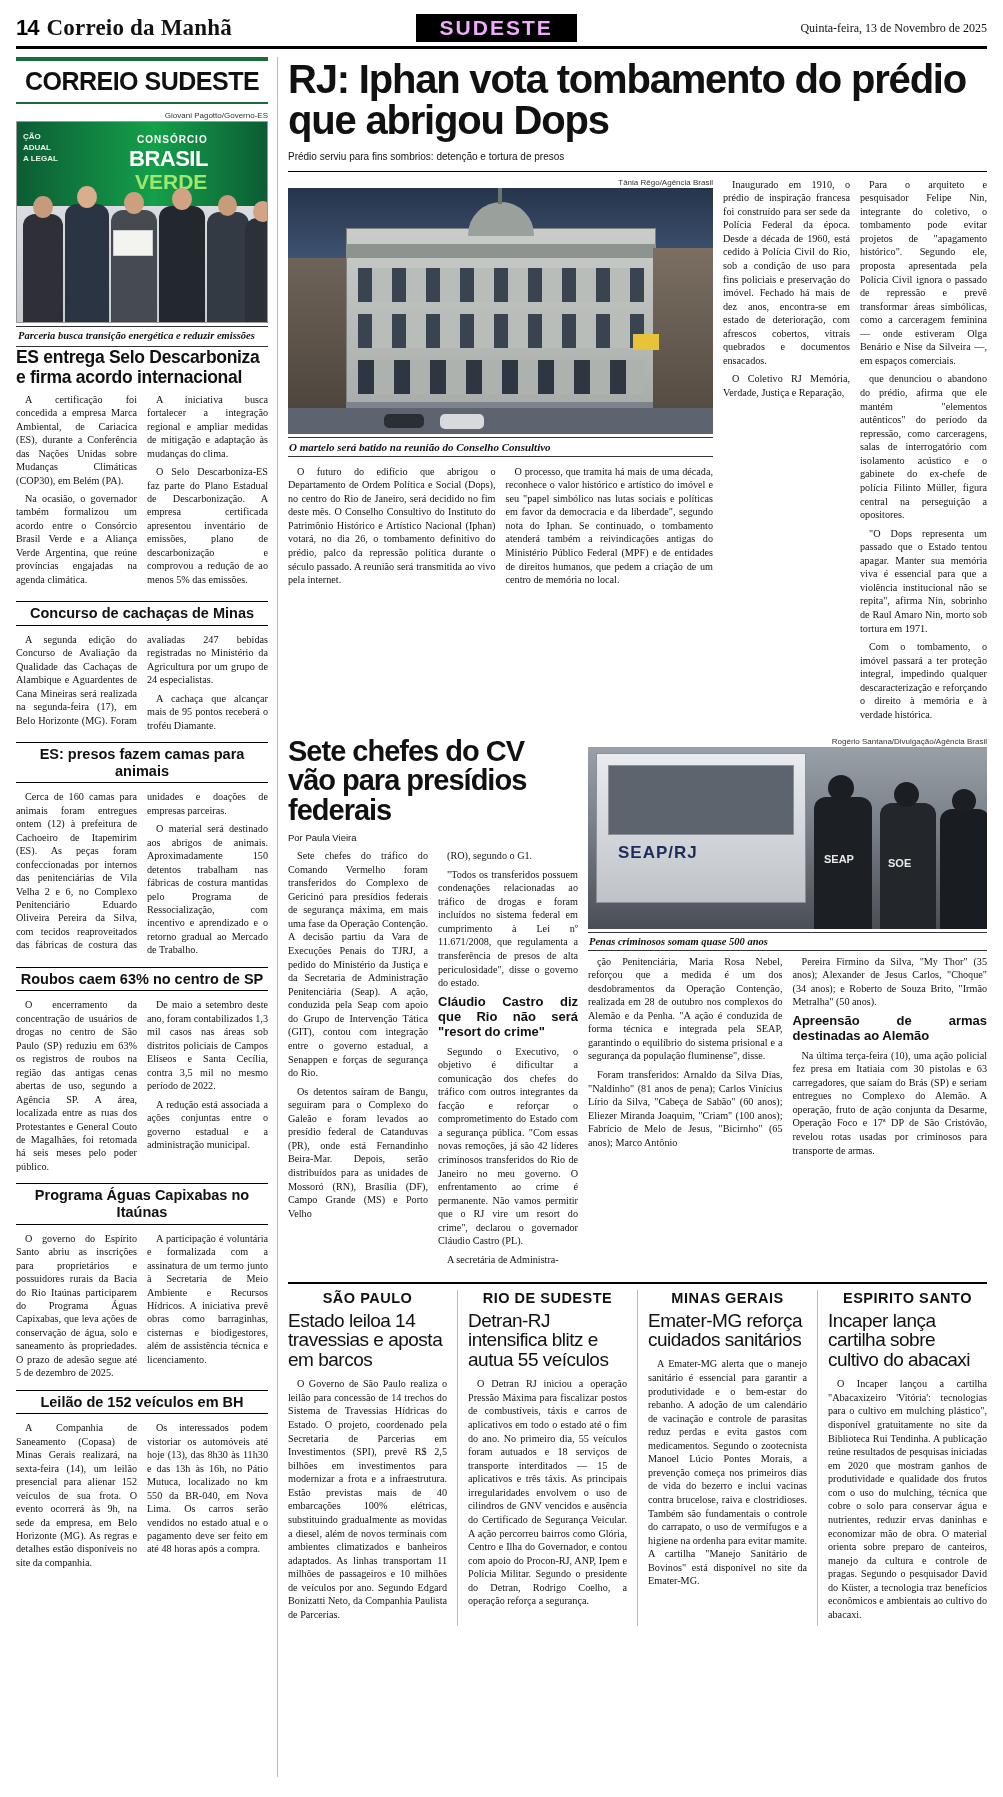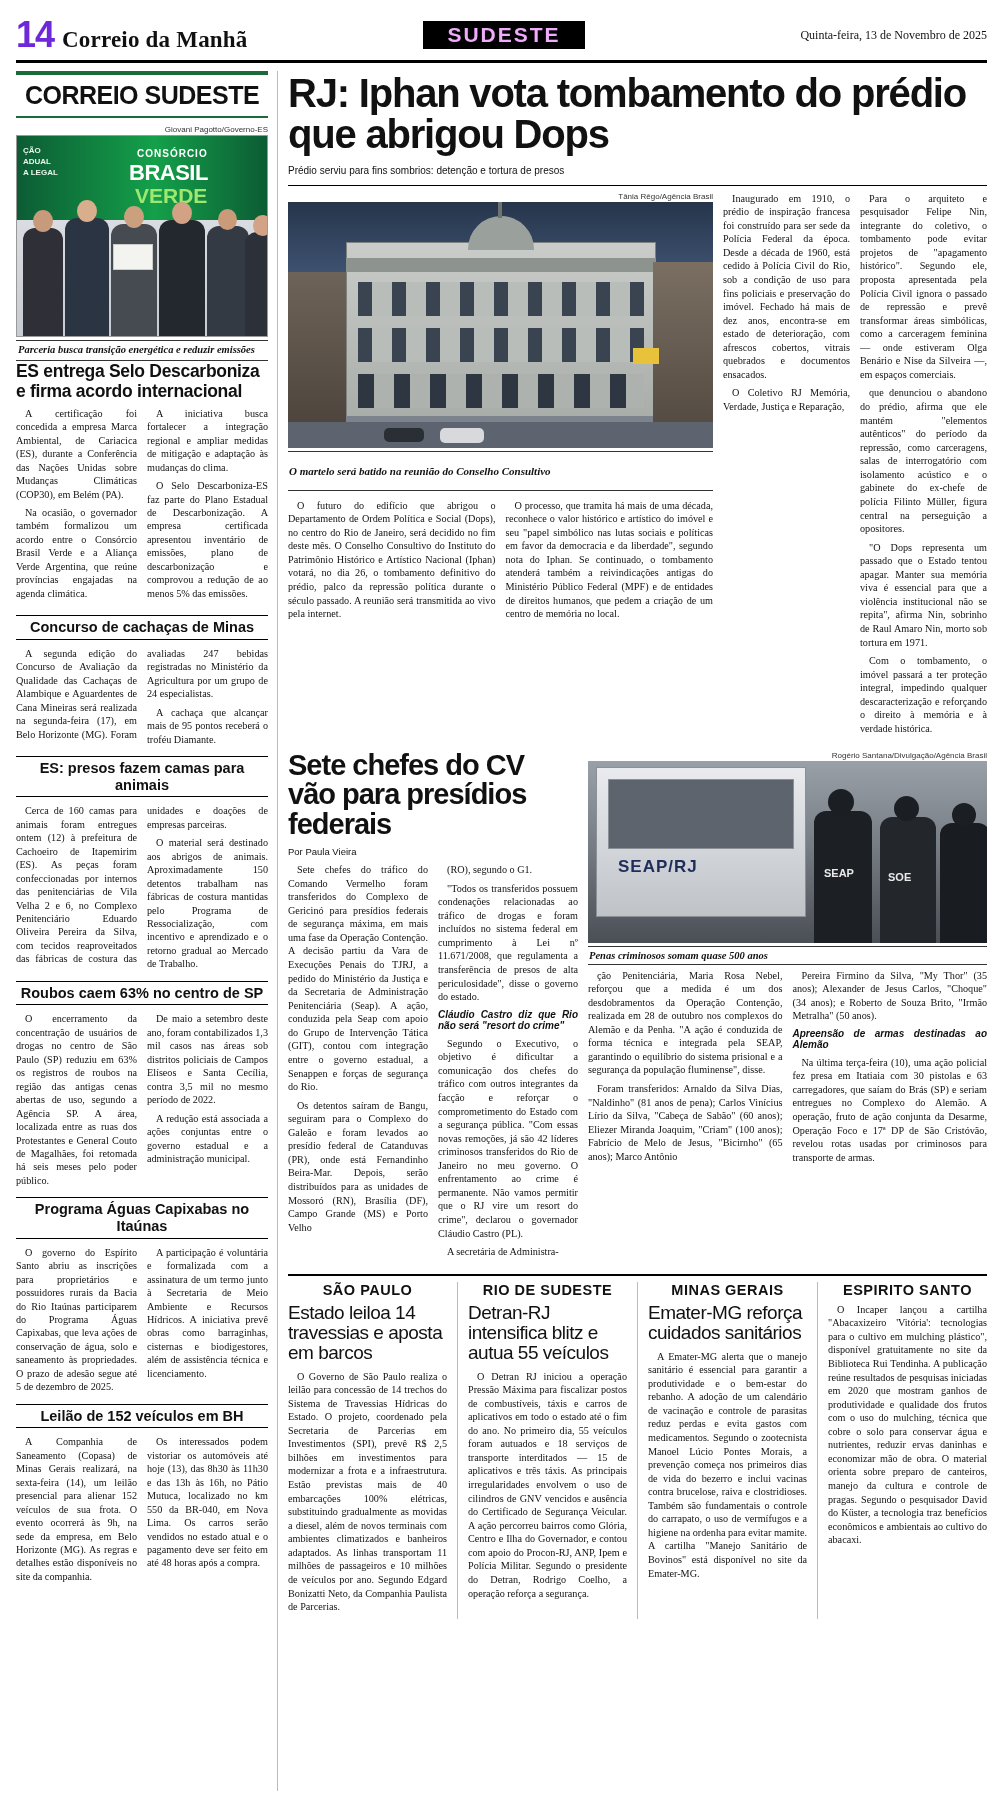--- a/index.html
+++ b/index.html
@@ -9,21 +9,21 @@
     height: 1797px;
     background: #ffffff;
     font-family: "Liberation Serif", serif;
     color: #111;
   }
   .page { position: relative; width:1003px; height:1797px; padding: 14px 16px 10px 16px; }
 
   
   .masthead { display:flex; align-items:center; justify-content:space-between; border-bottom: 3px solid #000; padding-bottom:4px; }
   .mh-left { display:flex; align-items:baseline; gap:8px; }
-  .page-num { font-family:"Liberation Sans", sans-serif; font-size:36px; font-weight:bold; color:#6d28d9; letter-spacing:-1px; }
+  .page-num { font-family:"Liberation Sans", sans-serif; font-size:22px; font-weight:bold; color:#000000; letter-spacing:-1px; }
   .mh-title { font-family:"Liberation Serif", serif; font-size:23px; font-weight:bold; letter-spacing:.2px; }
   .section-tag { background:#000; color:#f0abfc; font-family:"Liberation Sans", sans-serif; font-weight:bold; font-size:21px; letter-spacing:2px; padding:2px 24px; margin-left:-40px;}
   .mh-date { font-family:"Liberation Serif", serif; font-size:12px; }
 
   
   .wrap { display:flex; gap:10px; margin-top:8px; height:1720px; }
   .col-left { width:262px; border-right:1px solid #bbb; padding-right:9px; }
   .col-right { flex:1; }
 
   
@@ -43,38 +43,38 @@
   .deck { font-family:Liberation Sans, sans-serif; font-size:10px; line-height:1.2; margin:10px 0 8px 0; }
   .rule-thin { border-top:1px solid #000; margin:6px 0 6px 0; }
 
   .main-row { display:flex; gap:10px; }
   .main-photo-col { width:425px; }
   .main-text-col { flex:1; display:flex; gap:10px; }
   .tcol { flex:1; font-size:10.2px; line-height:1.33; text-align:justify; hyphens:auto;}
   .tcol p { margin:0 0 5px 0; text-indent:9px; }
 
   .photo-main { width:100%; height:246px; position:relative; overflow:hidden; }
-  .cap-main { font-family:"Liberation Serif", serif; font-style:italic; font-weight:bold; font-size:11px; border-top:1px solid #333; border-bottom:1px solid #333; padding:13px 1px; margin-top:3px;}
+  .cap-main { font-family:"Liberation Serif", serif; font-style:italic; font-weight:bold; font-size:11px; border-top:1px solid #333; border-bottom:1px solid #333; padding:3px 1px; margin-top:3px;}
 
   .story2 { margin-top:10px; display:flex; gap:10px; }
   .story2-left { width:290px; }
   .hl2 { font-family:"Liberation Sans", sans-serif; font-size:29px; font-weight:bold; line-height:1.03; letter-spacing:-1px; margin:0 0 6px 0;}
   .byline { font-family:"Liberation Sans", sans-serif; font-size:9.5px; margin:0 0 6px 0; }
   .story2-cols { display:flex; gap:10px; margin-top:4px;}
 
   .photo2 { width:100%; height:182px; position:relative; overflow:hidden;}
   .bottom-strip { display:flex; gap:10px; margin-top:10px; border-top:2px solid #000; padding-top:6px;}
   .bcol { flex:1; }
   .bcol h4 { font-family:"Liberation Sans", sans-serif; font-size:14.5px; font-weight:bold; text-align:center; letter-spacing:.5px; margin:0 0 5px 0; }
   .bcol h5 { font-family:"Liberation Sans", sans-serif; font-size:19px; font-weight:normal; line-height:1.05; margin:0 0 7px 0; letter-spacing:-.5px;}
   .bcol .body { font-size:10.2px; line-height:1.33; text-align:justify; hyphens:auto;}
   .bcol .body p { margin:0 0 5px 0; text-indent:9px; }
   .bsep { width:1px; background:#bbb; }
 
-  .subhead-bold { font-family:"Liberation Sans", sans-serif; font-weight:bold; font-size:10px; margin:6px 0 4px 0; line-height:1.15;font-style:italic;}
+  .subhead-bold { font-family:"Liberation Sans", sans-serif; font-weight:bold; font-size:13px; margin:6px 0 4px 0; line-height:1.15;}
 
   
   .img-people { background:linear-gradient(180deg,#0e5c33 0%, #12803f 42%, #d9dde2 42%, #c7ccd2 100%); }
   .img-people .banner { position:absolute; left:0; right:0; top:0; height:42%; background:linear-gradient(90deg,#0c5c34,#14a04a 55%,#0c5c34); }
   .img-people .banner span { position:absolute; color:#fff; font-family:"Liberation Sans",sans-serif; font-weight:bold; }
   .fig { position:absolute; bottom:0; border-radius:12px 12px 0 0; }
   .head { position:absolute; border-radius:50%; }
 
   .img-building { background:linear-gradient(180deg,#2b3d55 0%, #4a5f7d 38%, #9aa7b6 60%, #6b7483 100%); }
   .img-van { background:linear-gradient(180deg,#8e96a0 0%, #6d737c 55%, #3c4047 100%); }
@@ -307,20 +307,21 @@
         <div class="bcol">
           <h4>MINAS GERAIS</h4>
           <h5>Emater-MG reforça cuidados sanitários</h5>
           <div class="body">
             <p>A Emater-MG alerta que o manejo sanitário é essencial para garantir a produtividade e o bem-estar do rebanho. A adoção de um calendário de vacinação e controle de parasitas reduz perdas e evita gastos com medicamentos. Segundo o zootecnista Manoel Lúcio Pontes Morais, a prevenção começa nos primeiros dias de vida do bezerro e inclui vacinas contra brucelose, raiva e clostridioses. Também são fundamentais o controle do carrapato, o uso de vermífugos e a higiene na ordenha para evitar mamite. A cartilha "Manejo Sanitário de Bovinos" está disponível no site da Emater-MG.</p>
           </div>
         </div>
         <div class="bsep"></div>
         <div class="bcol">
           <h4>ESPIRITO SANTO</h4>
+          <h5>Incaper lança cartilha sobre cultivo do abacaxi</h5>
           <div class="body">
             <p>O Incaper lançou a cartilha "Abacaxizeiro 'Vitória': tecnologias para o cultivo em mulching plástico", disponível gratuitamente no site da Biblioteca Rui Tendinha. A publicação reúne resultados de pesquisas iniciadas em 2020 que mostram ganhos de produtividade e qualidade dos frutos com o uso do mulching, técnica que cobre o solo para conservar água e nutrientes, reduzir ervas daninhas e economizar mão de obra. O material orienta sobre preparo de canteiros, manejo da cultura e controle de pragas. Segundo o pesquisador David do Küster, a tecnologia traz benefícios econômicos e ambientais ao cultivo do abacaxi.</p>
           </div>
         </div>
       </div>
 
     </div>
   </div>
 </div>
 

